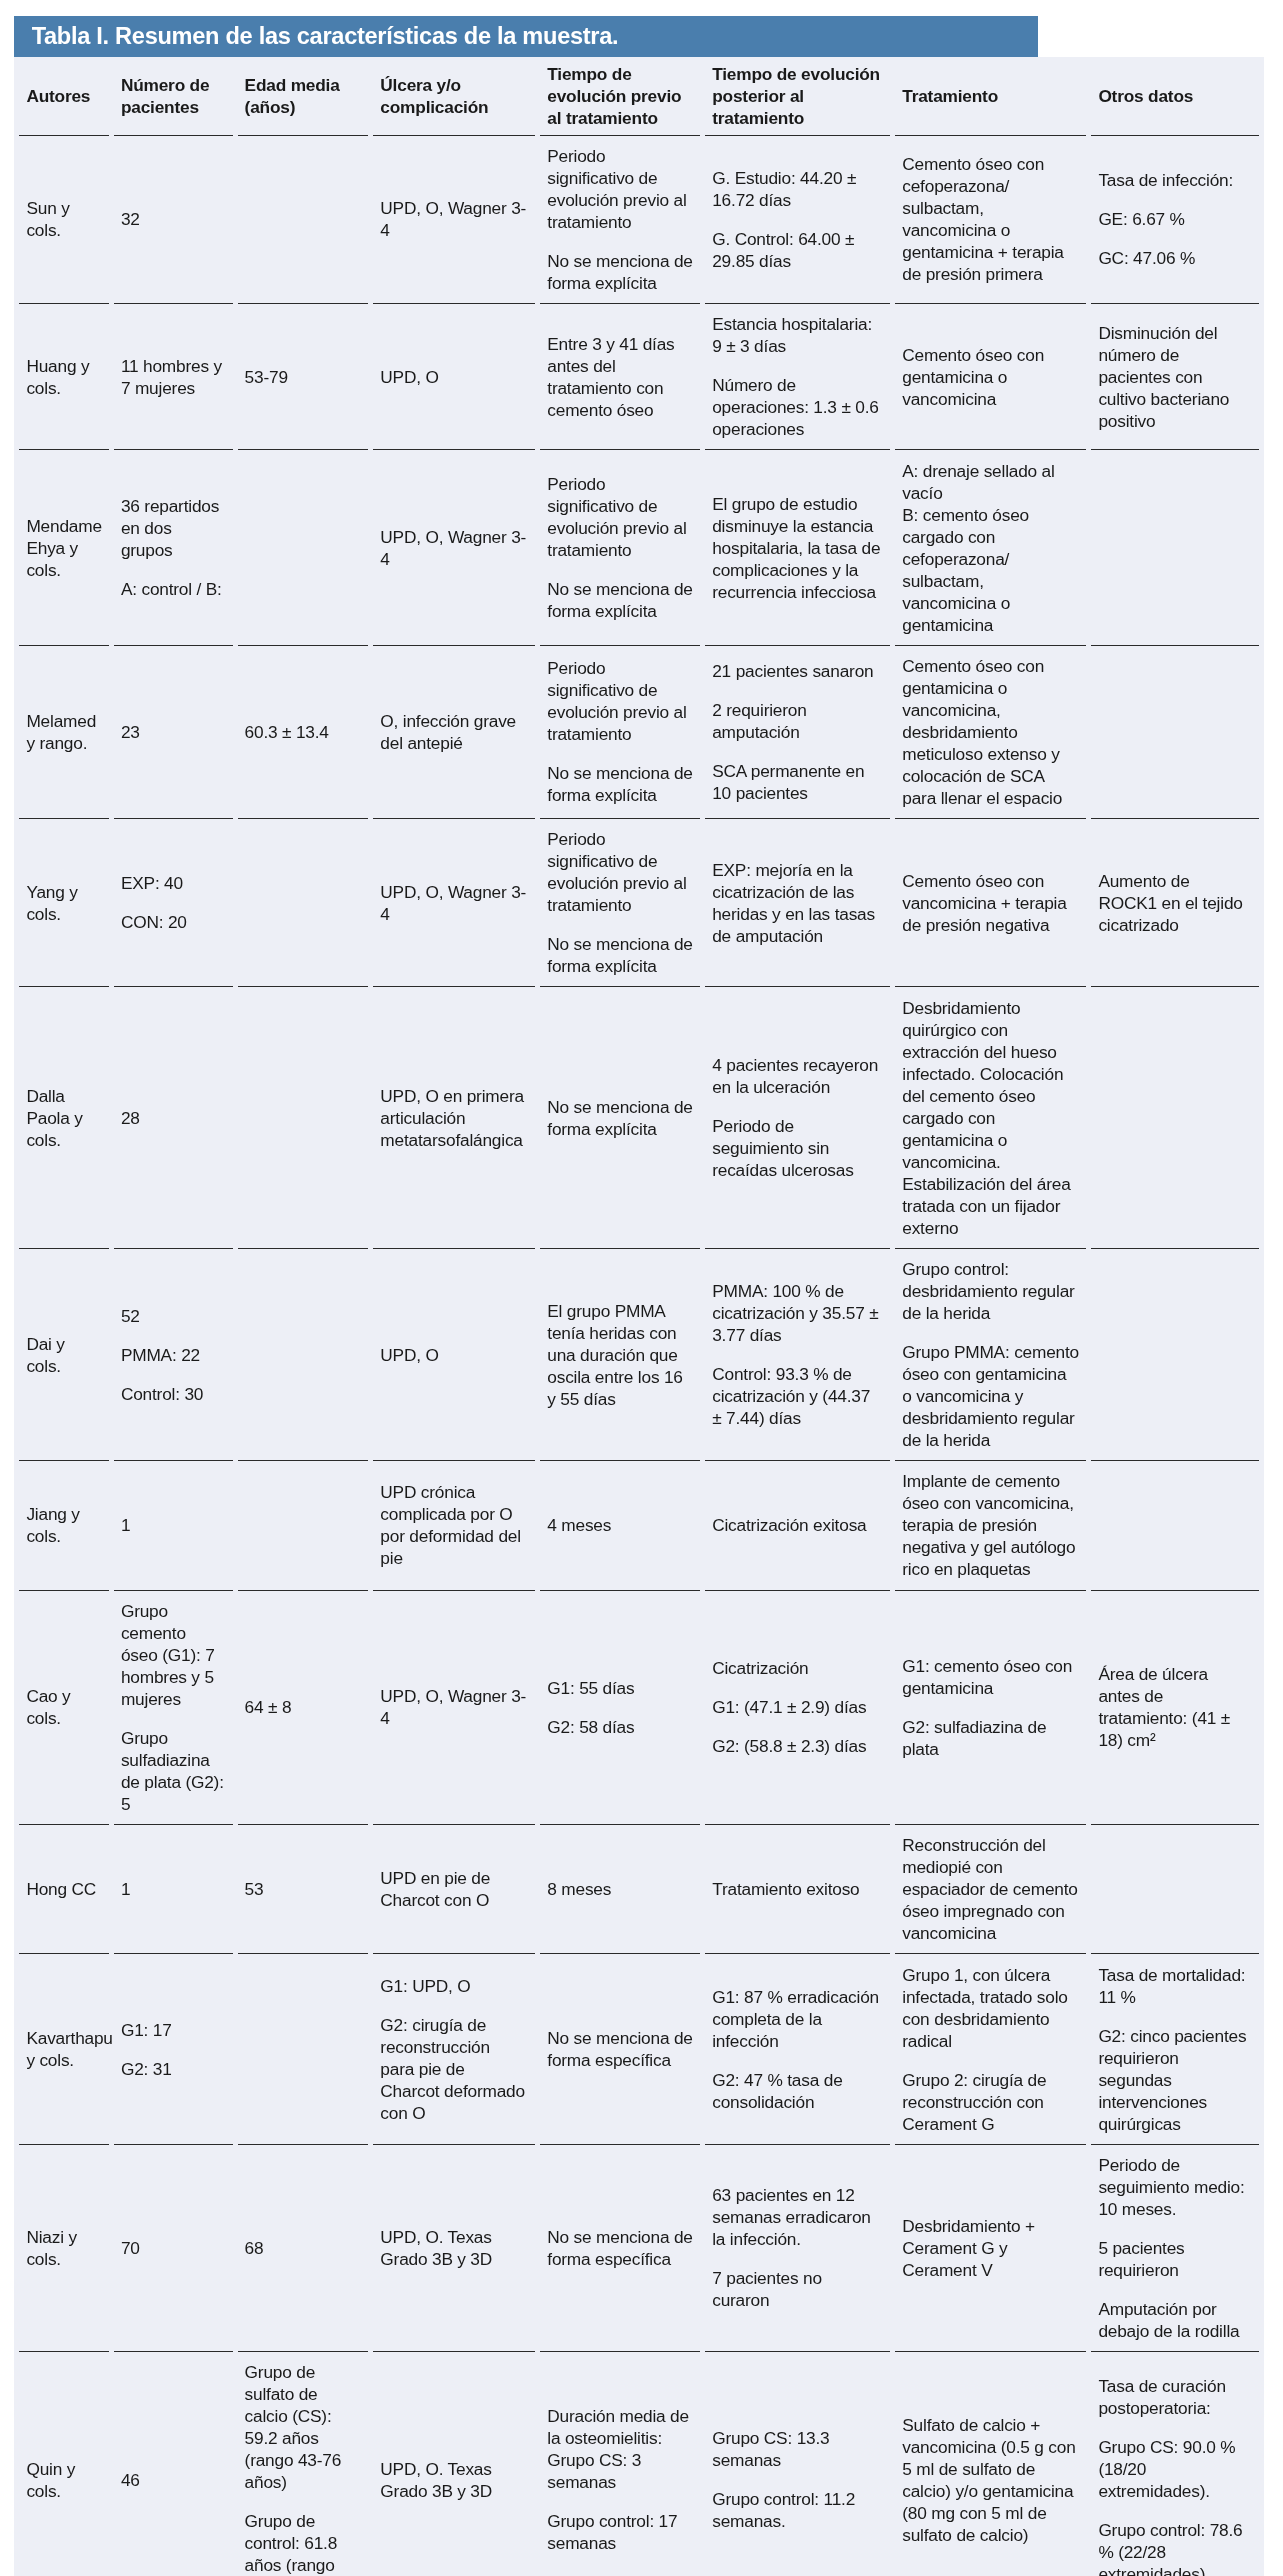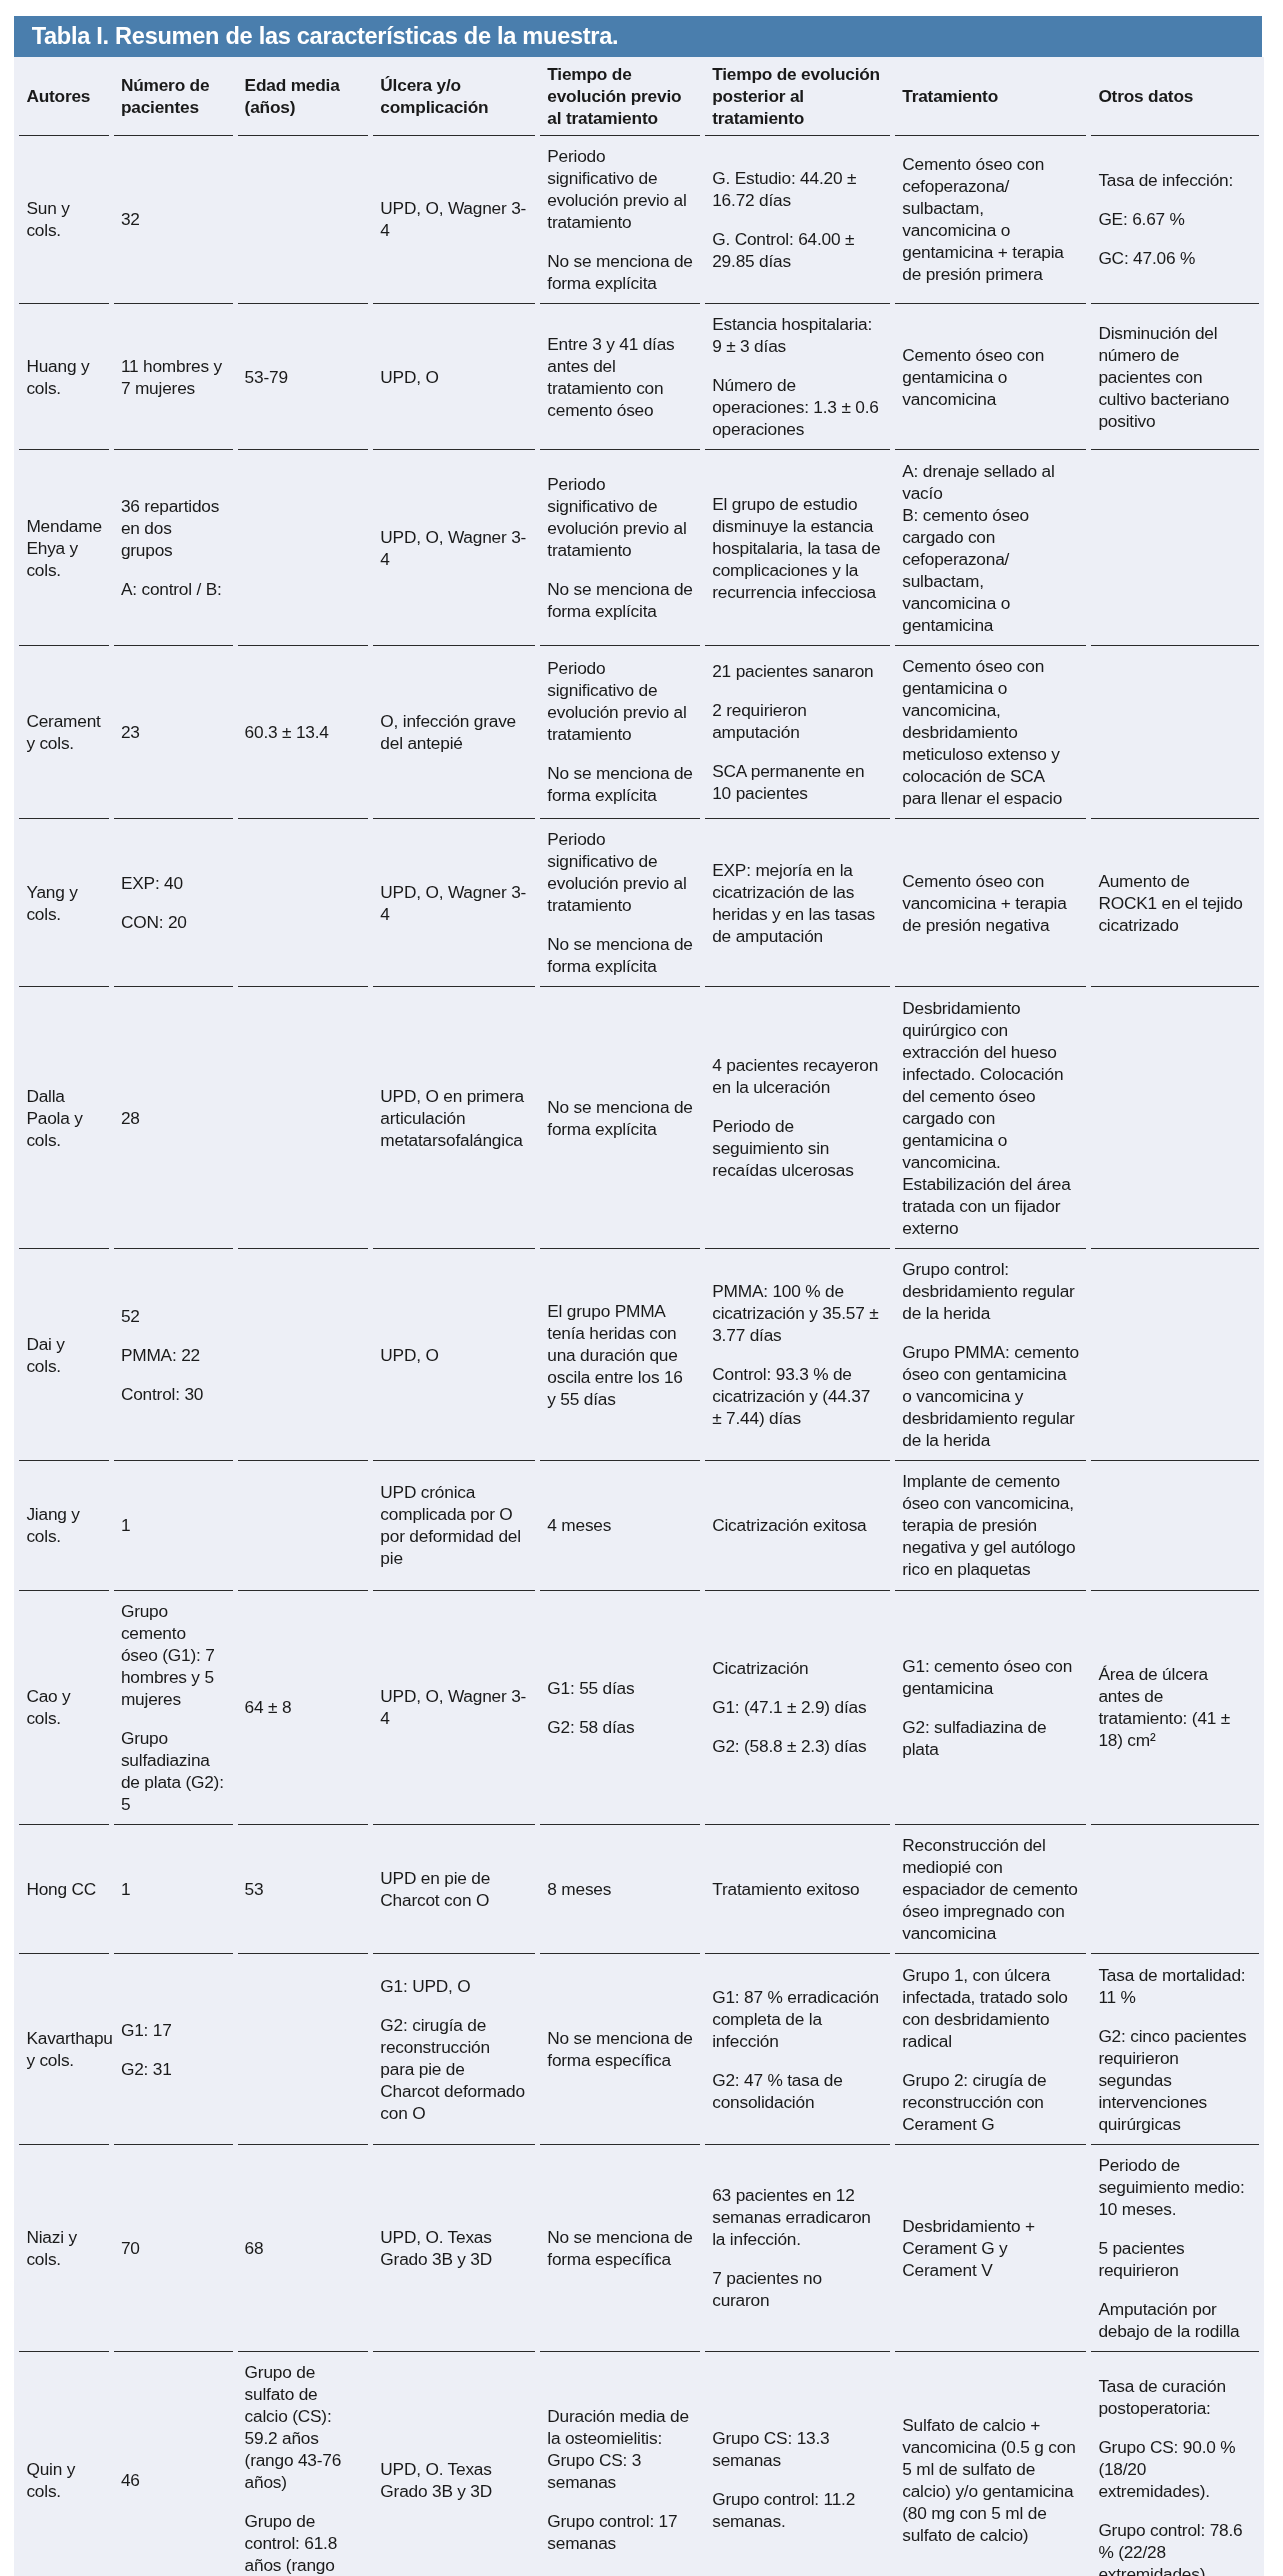--- a/index.html
+++ b/index.html
@@ -7,21 +7,21 @@
     width: 1284px; height: 2576px;
     font-family: "Liberation Sans", sans-serif;
     color: #1a1a1a;
     overflow: hidden;
   }
   .page { padding: 16px 19px 0 14.4px; box-sizing: border-box; }
   .title-bar {
     height: 41px; background: #4a7ead;
     display: flex; align-items: center;
     padding-left: 17.3px; box-sizing: border-box;
-    width: 1248px;
+    width: 1024px;
   }
   .title-text {
     color: #ffffff; font-weight: 700; font-size: 23.6px; letter-spacing: -0.3px;
   }
   table.summary {
     width: 1250px; height: 2455px;
     table-layout: fixed;
     border-collapse: separate; border-spacing: 5.8px 0;
     background: #edeff6;
     font-size: 17.3px; line-height: 22px; letter-spacing: -0.2px;
@@ -148,21 +148,21 @@
             <div class="para">El grupo de estudio disminuye la estancia hospitalaria, la tasa de complicaciones y la recurrencia infecciosa</div>
           </td>
           <td>
             <div class="para">A: drenaje sellado al vacío
 B: cemento óseo cargado con cefoperazona/ sulbactam, vancomicina o gentamicina</div>
           </td>
           <td></td>
         </tr>
         <tr>
           <td>
-            <div class="para">Cerament y cols.</div>
+            <div class="para">Melamed y rango.</div>
           </td>
           <td>
             <div class="para">23</div>
           </td>
           <td>
             <div class="para">60.3 ± 13.4</div>
           </td>
           <td>
             <div class="para">O, infección grave del antepié</div>
           </td>

